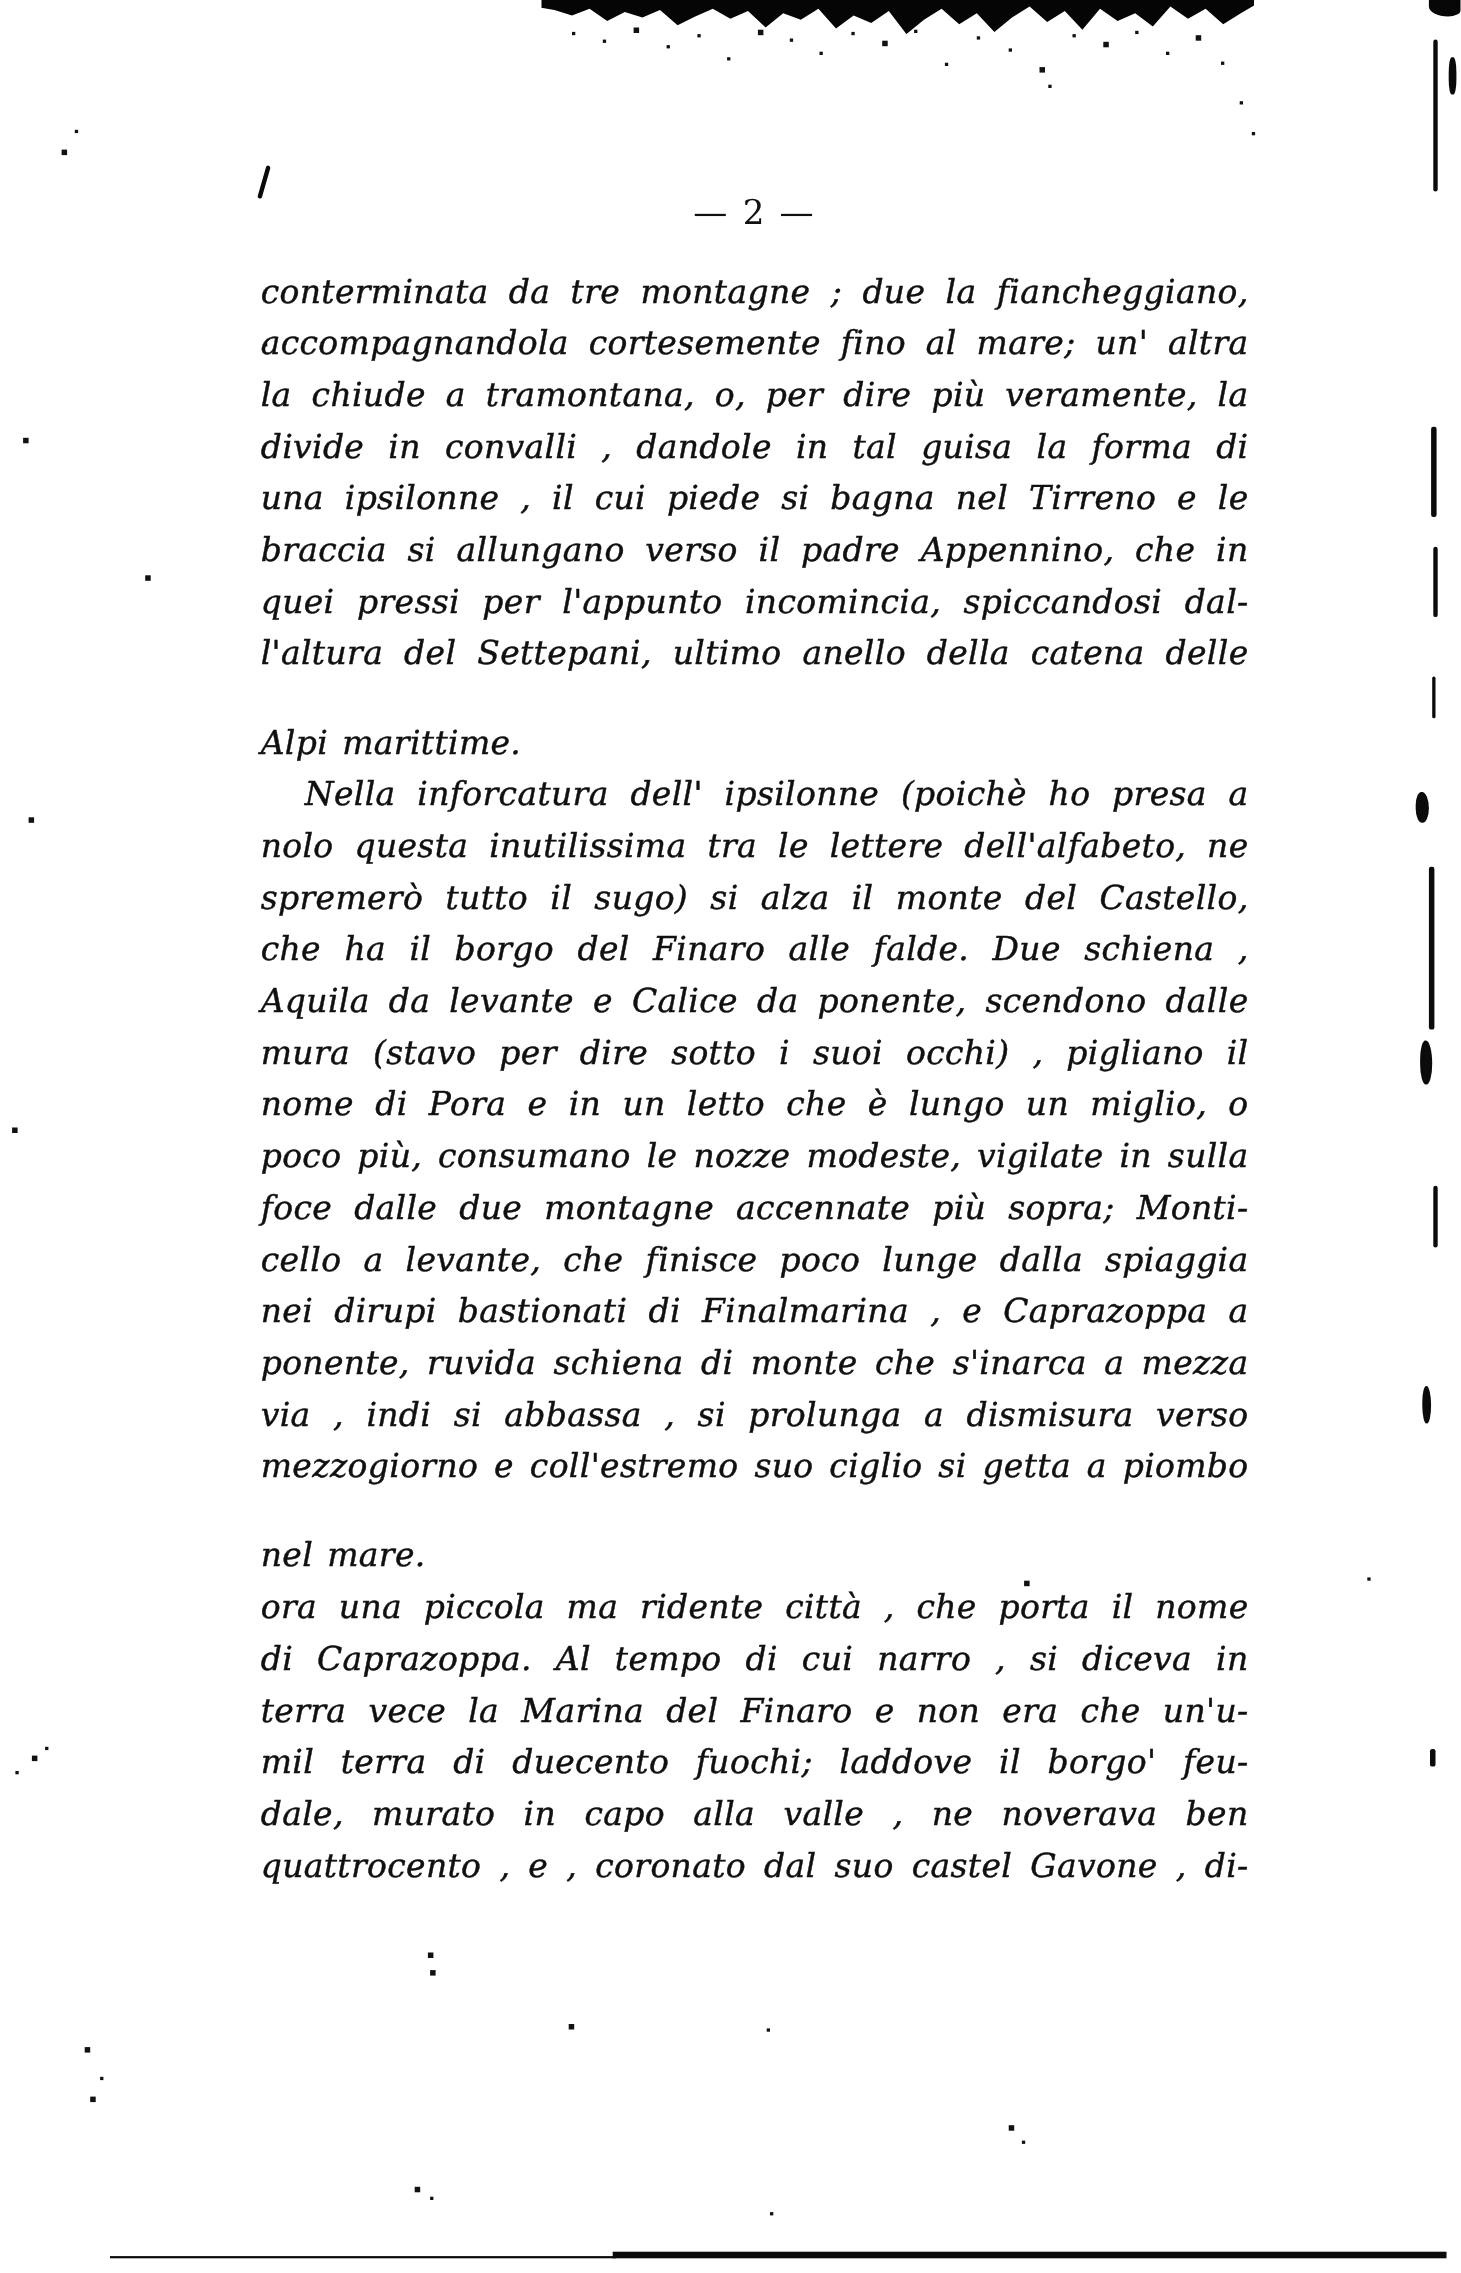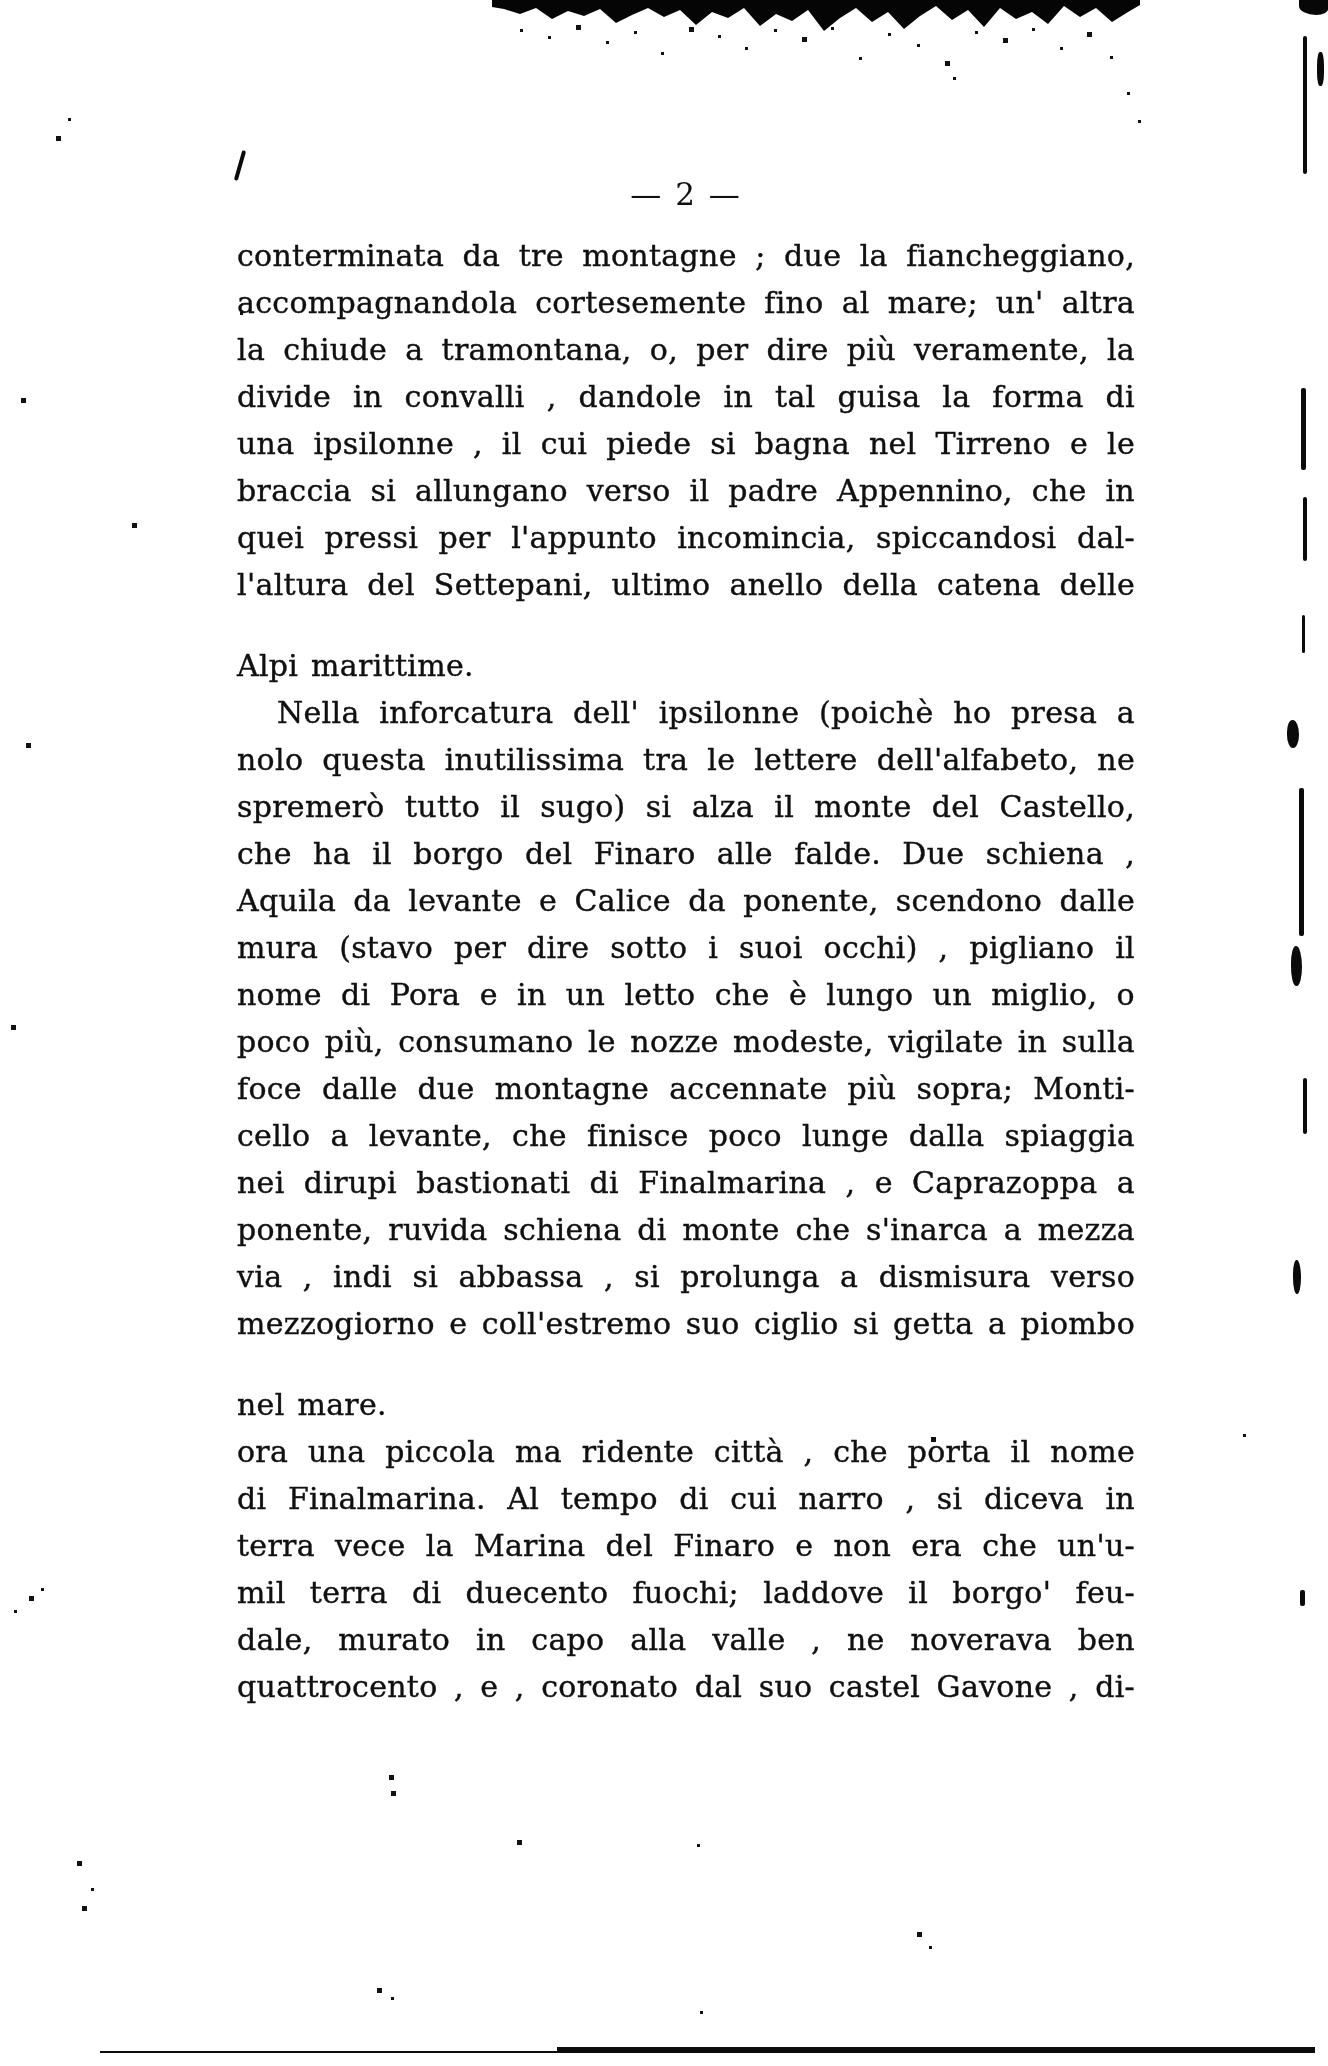--- a/index.html
+++ b/index.html
@@ -45,21 +45,21 @@
   .blob{border-radius:45% 55% 50% 50%;}
   
   .slash{position:absolute;left:238px;top:150px;width:4px;height:31px;background:#0a0a0a;transform:rotate(16deg);border-radius:2px;}
   
   .page-number{
     position:absolute;left:237px;top:176px;width:898px;
     text-align:center;font-size:31px;letter-spacing:2px;
   }
   
   .text-block{
-    position:absolute;left:237px;top:232px;width:898px;
+    position:absolute;left:237px;top:242px;width:898px;font-style:italic;
   }
   .line{
     height:47px;line-height:47px;
     font-size:30px;
     text-align:justify;
     -moz-text-align-last:justify;
     text-align-last:justify;
     letter-spacing:0.3px;
     word-spacing:3px;
     -webkit-text-stroke:0.4px #101010;
@@ -105,21 +105,21 @@
         <div class="line">foce dalle due montagne accennate più sopra; Monti-</div>
         <div class="line">cello a levante, che finisce poco lunge dalla spiaggia</div>
         <div class="line">nei dirupi bastionati di Finalmarina , e Caprazoppa a</div>
         <div class="line">ponente, ruvida schiena di monte che s'inarca a mezza</div>
         <div class="line">via , indi si abbassa , si prolunga a dismisura verso</div>
         <div class="line">mezzogiorno e coll'estremo suo ciglio si getta a piombo</div>
         <div class="line line-end">nel mare.</div>
       </div>
       <div>
         <div class="line">ora una piccola ma ridente città , che porta il nome</div>
-        <div class="line">di Finalmarina. Al tempo di cui narro , si diceva in</div>
+        <div class="line">di Caprazoppa. Al tempo di cui narro , si diceva in</div>
         <div class="line">terra vece la Marina del Finaro e non era che un'u-</div>
         <div class="line">mil terra di duecento fuochi; laddove il borgo' feu-</div>
         <div class="line">dale, murato in capo alla valle , ne noverava ben</div>
         <div class="line">quattrocento , e , coronato dal suo castel Gavone , di-</div>
       </div>
     </div>
 
   <div class="vmark" style="left:1303px;top:36px;width:4px;height:138px;"></div>
   <div class="vmark" style="left:1301px;top:388px;width:5px;height:82px;"></div>
   <div class="vmark" style="left:1303px;top:497px;width:4px;height:64px;"></div>

